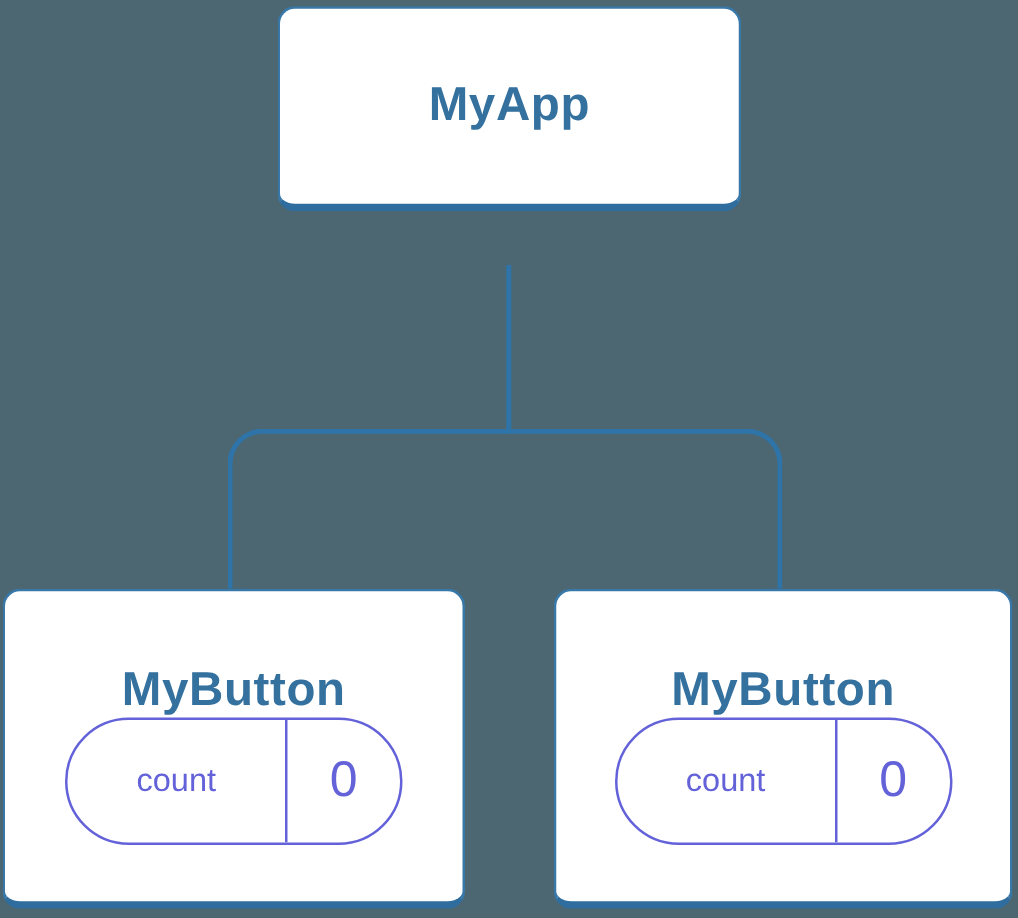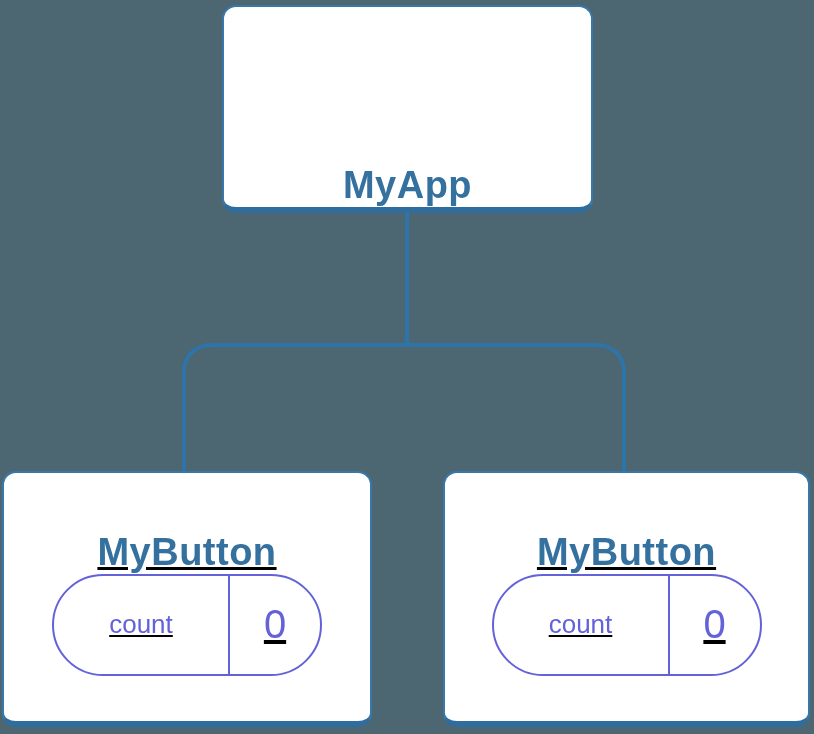--- a/index.html
+++ b/index.html
@@ -21,34 +21,33 @@
     box-sizing: border-box;
     background: #FFFFFF;
     border: 2px solid #3878A8;
     border-bottom: 6px solid #2E6D9E;
     border-radius: 14px;
   }
   .node-root {
     left: 222px;
     top: 5px;
     width: 371px;
-    height: 208px;
+    height: 164px;
     display: flex;
-    align-items: flex-end;
+    align-items: center;
     justify-content: center;
   }
   .node-child {
     top: 471px;
     height: 256px;
     display: flex;
     flex-direction: column;
     align-items: center;
     justify-content: center;
     padding-top: 14px;
-    text-decoration: underline;
   }
   .node-child-left  { left: 2px;   width: 370px; }
   .node-child-right { left: 443px; width: 367px; }
 
   .node-label {
     color: #35719F;
     font-size: 38px;
     font-weight: 600;
     line-height: 1.1;
     letter-spacing: 0.5px;

